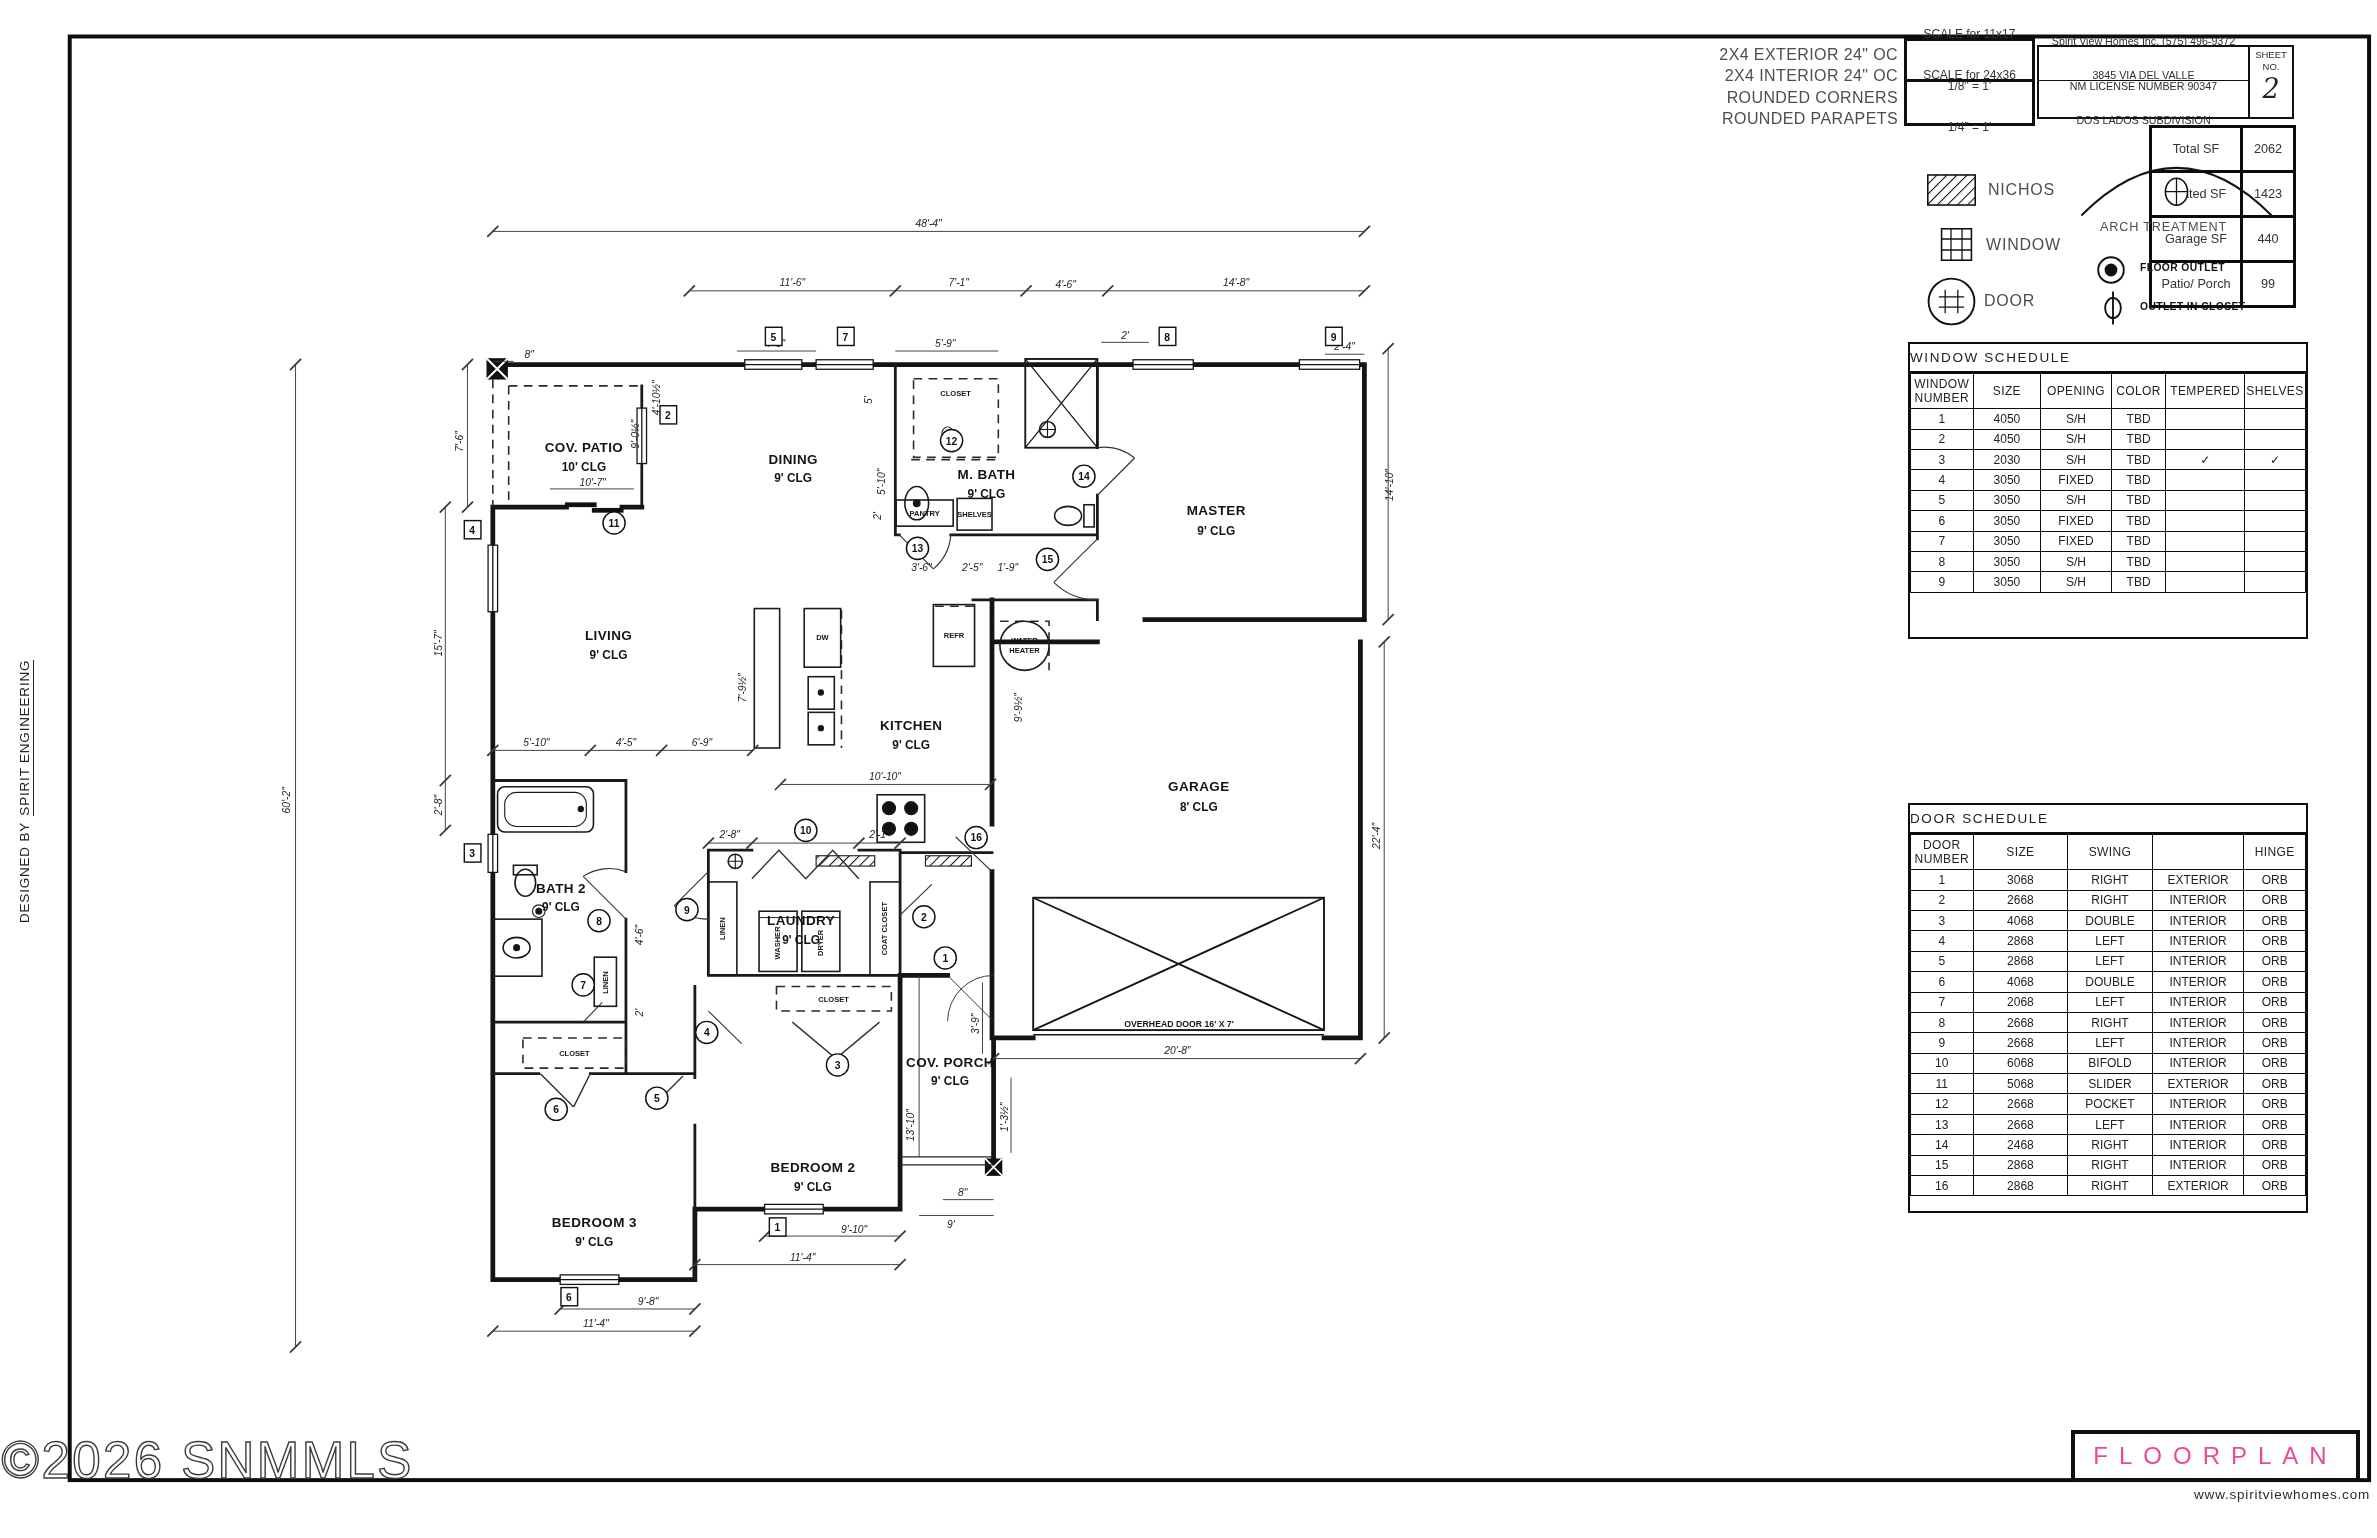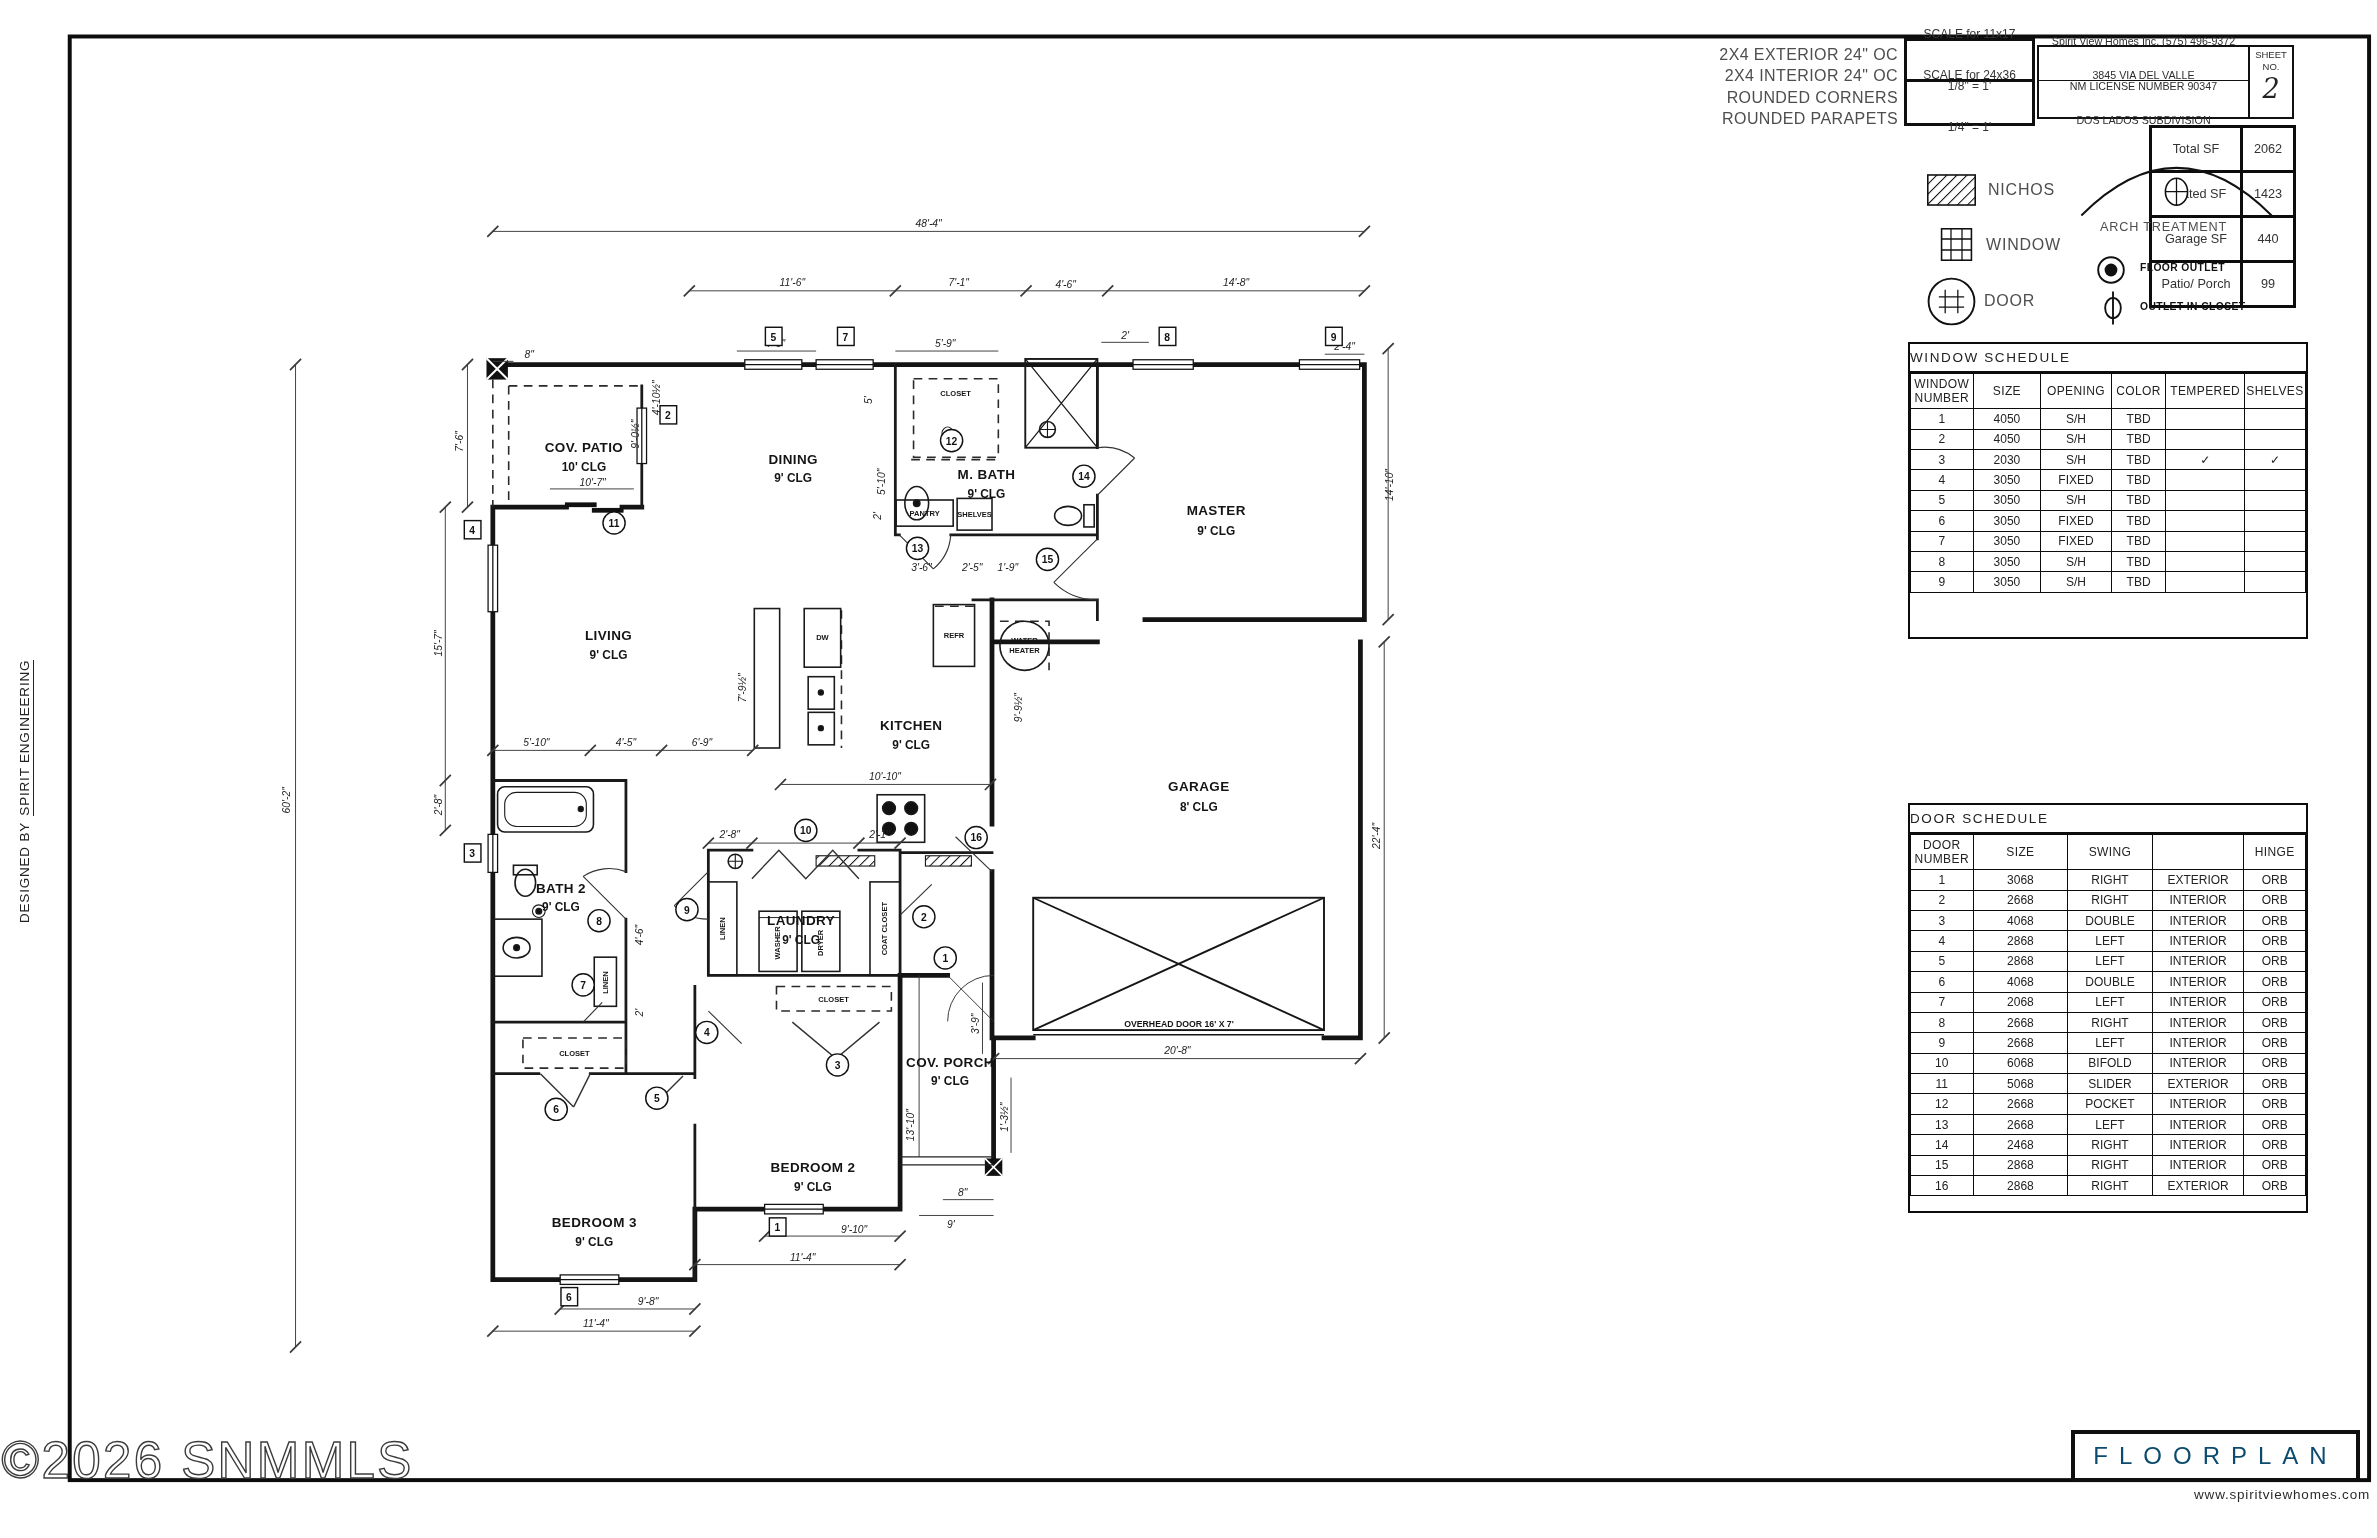--- a/index.html
+++ b/index.html
@@ -28,21 +28,21 @@
   
   .sched{background:#fff;border:2.4px solid #0c0c0c;}
   .sched .title{font-size:13.5px;letter-spacing:1.6px;color:#222;padding:6.3px 0 5.5px;border-bottom:2.4px solid #0c0c0c;}
   .sched table{border-collapse:collapse;width:100%;}
   .sched th{border:1.6px solid #0c0c0c;font-size:12px;font-weight:normal;color:#222;padding:3.2px 0.8px;letter-spacing:0.4px;}
   .sched td{border:1.6px solid #0c0c0c;font-size:12px;color:#222;text-align:center;height:17.4px;}
   .sched th.first{width:60px;}
   .check{font-size:13.5px;}
   
   .fpbox{left:2071px;top:1430px;width:281px;height:44px;border:4px solid #0f0f0f;display:flex;align-items:center;justify-content:center;background:#fff;}
-  .fpbox span{font-size:24px;letter-spacing:11px;color:#0c4a6e;}
+  .fpbox span{font-size:24px;letter-spacing:11px;color:#ec4899;}
   .website{left:2108px;top:1487px;width:262px;text-align:right;font-size:13.5px;color:#2b2b2b;letter-spacing:0.8px;}
   .watermark{left:1.6px;top:1431px;font-size:51px;letter-spacing:2.4px;color:transparent;-webkit-text-stroke:1.4px #3c3c3c;white-space:nowrap;}
   .designedby{left:17.4px;top:923px;width:285px;transform:rotate(-90deg);transform-origin:top left;font-size:13.5px;color:#222;letter-spacing:0.8px;white-space:nowrap;}
   .designedby .u{border-bottom:1.2px solid #222;padding-bottom:0.8px;margin-left:6.3px;}
   
   svg text{font-family:"Liberation Sans",sans-serif;}
   .room1{font-size:17px;font-weight:700;fill:#141414;letter-spacing:.5px;}
   .room2{font-size:15px;font-weight:700;fill:#141414;}
   .dim{font-size:13px;font-style:italic;fill:#222;}
   .cab{font-size:9.5px;font-weight:700;fill:#141414;}

